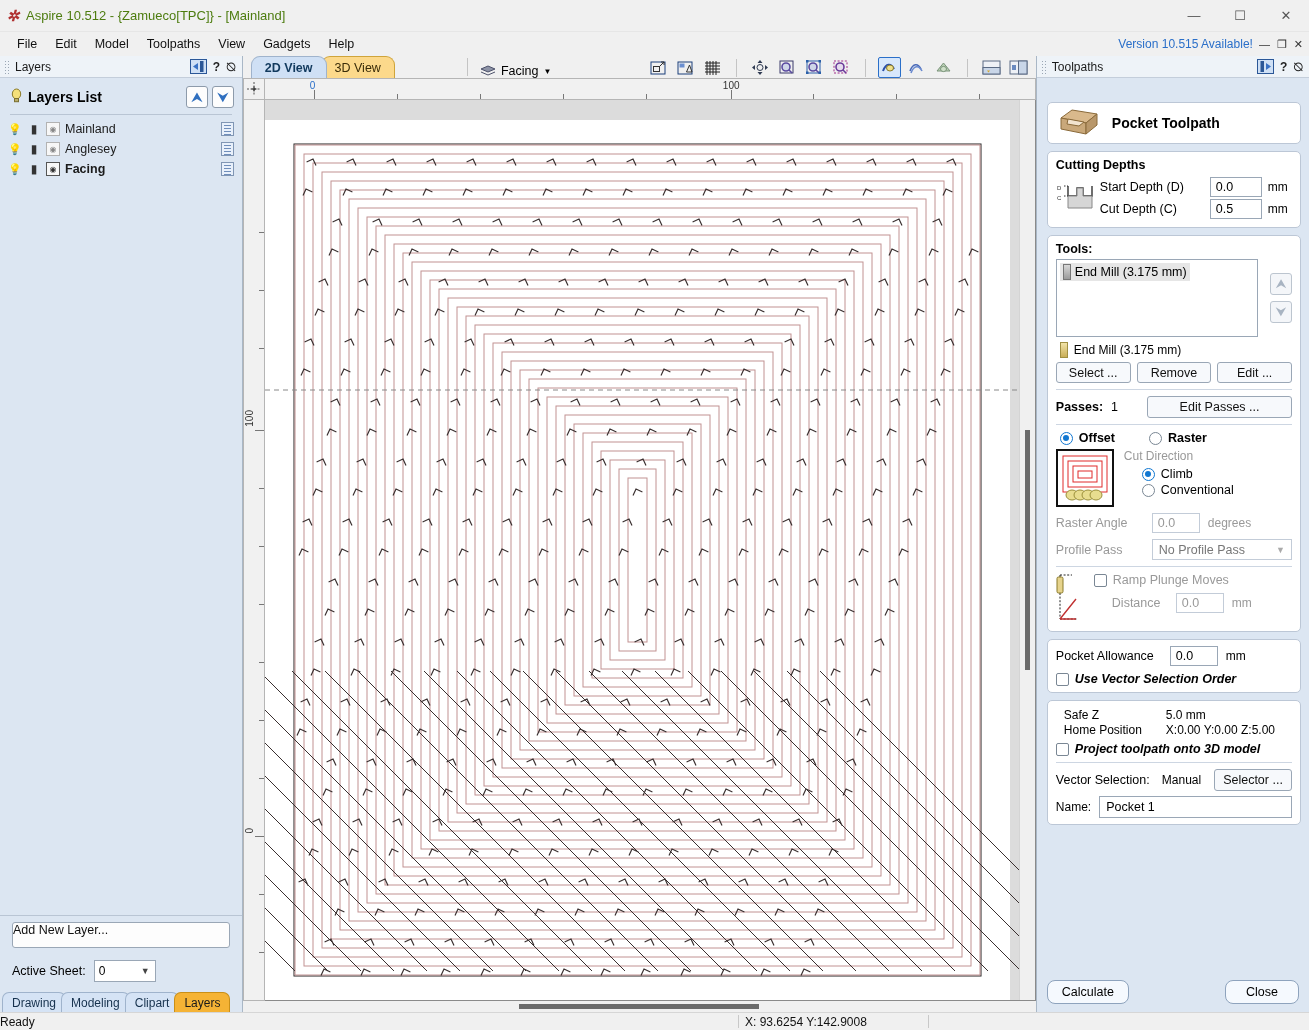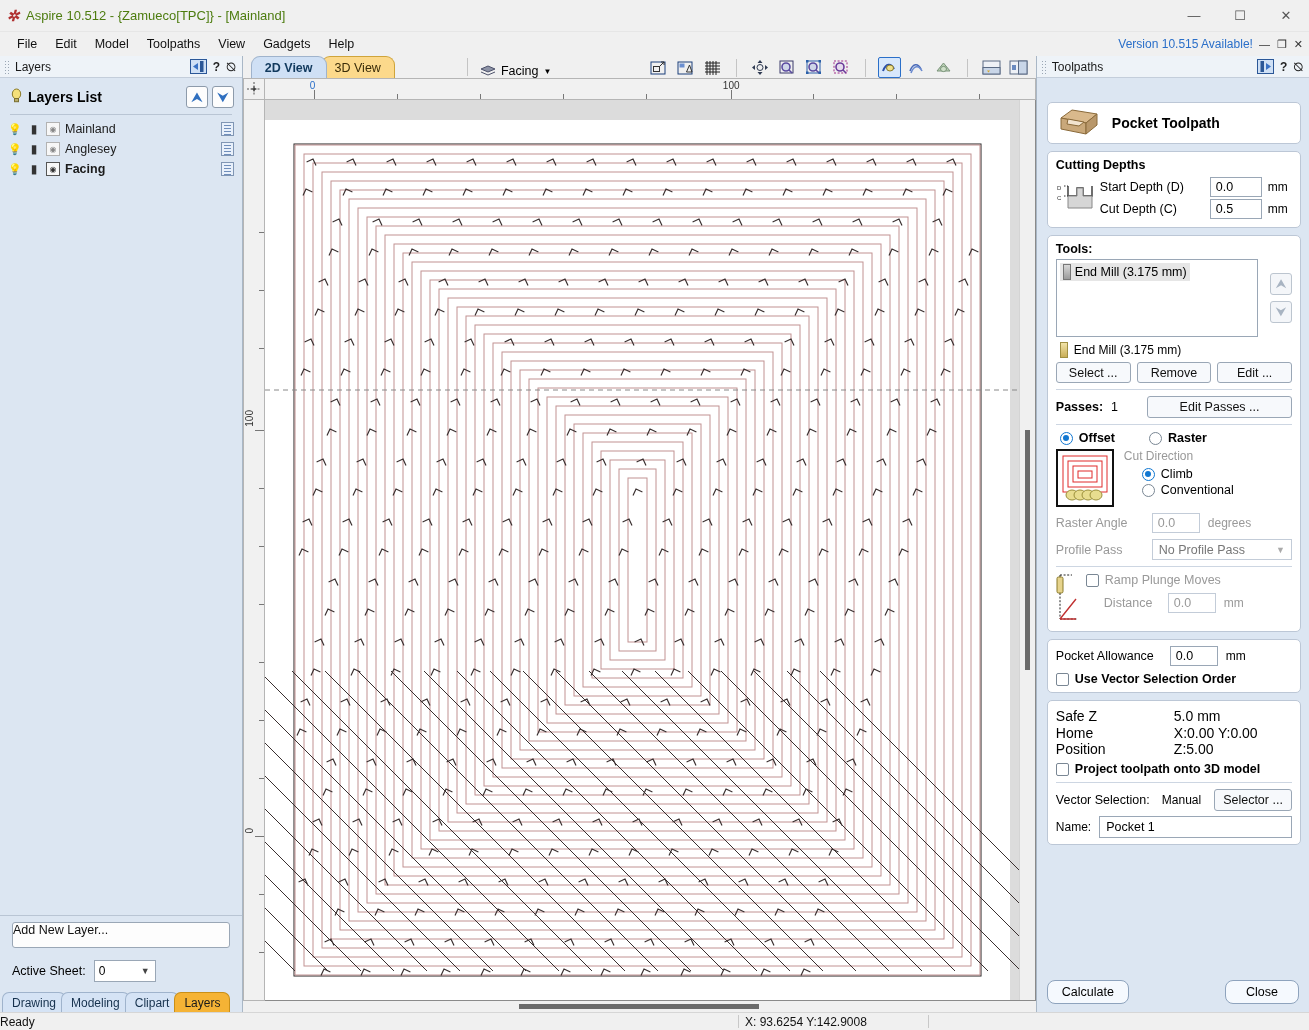--- a/index.html
+++ b/index.html
@@ -161,27 +161,27 @@
   .offset-ico { width:58px; height:58px; border:2px solid #111; background:#fff; position:relative; flex:none; }
   .cut-dir-col { flex:1; }
   .dim { color:#999; }
   .grid-row { display:flex; align-items:center; gap:8px; margin-top:6px; }
   .grid-row .lbl { width:88px; font-size:12.5px; }
   .select {
     flex:1; height:21px; border:1px solid #c3ccd8; background:#fff; font-size:12.5px; color:#777;
     display:flex; align-items:center; padding:0 6px; position:relative;
   }
   .select .chev { position:absolute; right:6px; color:#aaa; font-size:9px; }
-  .ramp-block { display:flex; gap:2px; align-items:flex-start; margin-top:4px; }
+  .ramp-block { display:flex; gap:10px; align-items:flex-start; margin-top:4px; }
   .ramp-ico { width:28px; height:52px; flex:none; position:relative; }
   .chk { width:13px; height:13px; border:1.5px solid #7a8794; background:#fff; border-radius:2px; display:inline-block; flex:none; }
   .chk-row { display:flex; align-items:center; gap:6px; }
   .chk-lbl { font-size:12.5px; }
-  .chk-lbl.bold { font-weight:bold; }
-  .info-line { display:flex; gap:32px; font-size:14px; margin:1px 0; }
+  .chk-lbl.bold { font-weight:bold;font-style:italic; }
+  .info-line { display:flex; gap:16px; font-size:12px; margin:1px 8px; }
   .info-line .k { min-width:86px; }
   .name-row { display:flex; align-items:center; gap:8px; margin-top:5px; }
   .name-field { flex:1; height:22px; border:1px solid #9aa7b6; background:#fff; padding:0 6px;
      font-size:12.5px; display:flex; align-items:center; }
   .footer-btns { display:flex; padding:4px 10px 8px 10px; }
   .big-btn { height:24px; min-width:74px; padding:0 14px; border:1px solid #8ea3bd; background:#f5f9fe;
       border-radius:8px; font-size:12.5px; display:flex; align-items:center; justify-content:center; }
 
   
   .statusbar {

